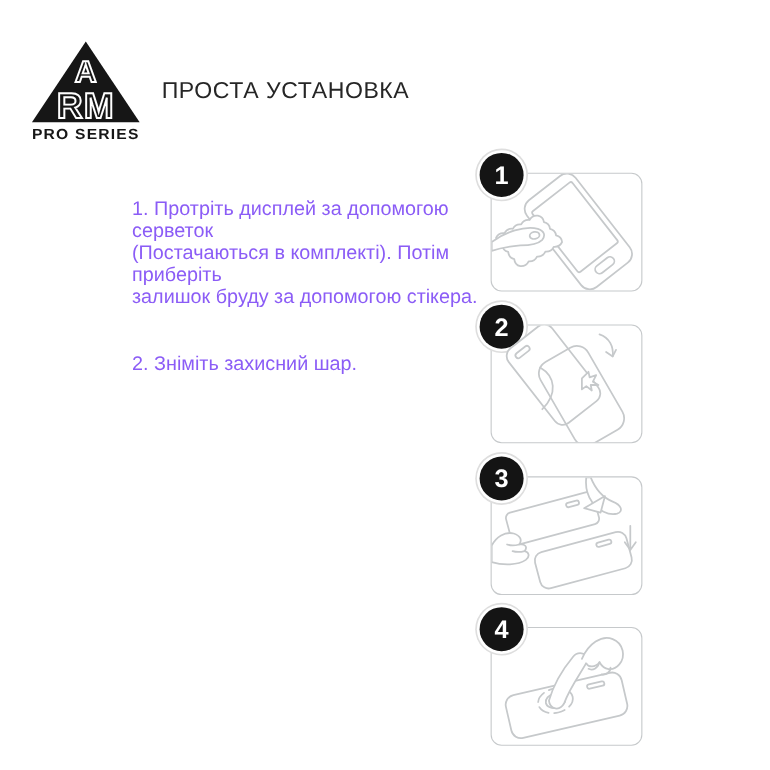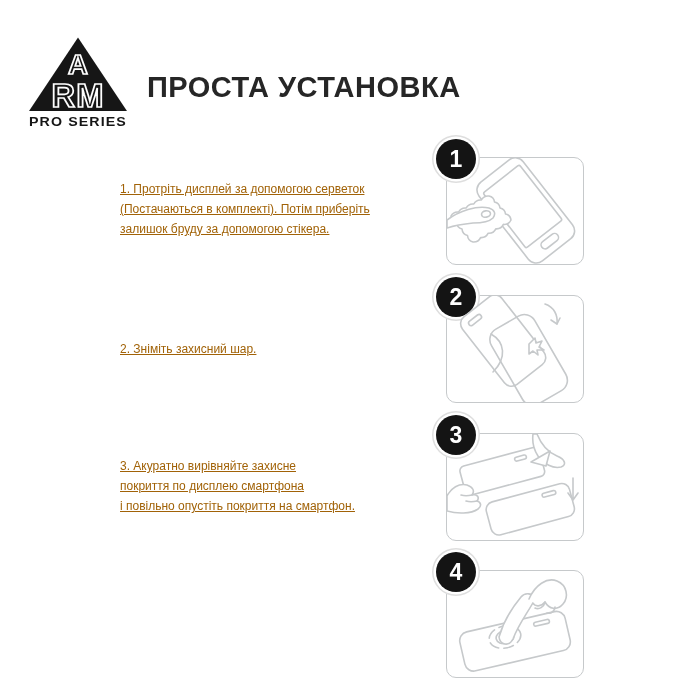--- a/index.html
+++ b/index.html
@@ -10,29 +10,29 @@
   
   .logo { position:absolute; left:27px; top:35px; width:102px; height:95px; }
   .logo svg { width:100%; height:100%; }
   .logo text { font-family:"Liberation Sans", sans-serif; font-weight:800; }
   .logo-a  { font-size:27px; fill:#161616; stroke:#fff; stroke-width:1.7px; text-anchor:middle; }
   .logo-rm { font-size:32px; fill:#161616; stroke:#fff; stroke-width:1.7px; text-anchor:middle; letter-spacing:1px; }
   .logo-series { font-size:13px; fill:#161616; text-anchor:middle; letter-spacing:1px; }
   
   .title {
     position:absolute; left:147px; top:71px; margin:0;
-    font-size:29px; font-weight:700; letter-spacing:0.5px; color:#262626;
+    font-size:21px; font-weight:400; letter-spacing:0.5px; color:#262626;
   }
   
   .step-text {
     position:absolute; left:120px; width:340px;
-    font-size:12px; line-height:20px; color:#a16207; white-space:pre-line;text-decoration:underline;
+    font-size:18px; line-height:20px; color:#8b5cf6; white-space:pre-line;
   }
   .step-text.s1 { top:179px; }
-  .step-text.s2 { top:339px; }
+  .step-text.s2 { top:320px; }
   .step-text.s3 { top:456px; }
   .step-text.s4 { top:596px; }
   
   .step-box {
     position:absolute; left:446px; width:138px; height:108px;
     border:1.5px solid #c6c9cb; border-radius:10px; background:#fff;
     box-sizing:border-box;
   }
   .step-box.b1 { top:157px; }
   .step-box.b2 { top:295px; }
@@ -61,23 +61,20 @@
       <text class="logo-series" x="50" y="89" textLength="96" lengthAdjust="spacingAndGlyphs">PRO SERIES</text>
     </svg>
   </div>
 
   <h1 class="title">ПРОСТА УСТАНОВКА</h1>
 
   <div class="step-text s1">1. Протріть дисплей за допомогою серветок
 (Постачаються в комплекті). Потім приберіть
 залишок бруду за допомогою стікера.</div>
   <div class="step-text s2">2. Зніміть захисний шар.</div>
-  <div class="step-text s3">3. Акуратно вирівняйте захисне
-покриття по дисплею смартфона
-і повільно опустіть покриття на смартфон.</div>
 
   <div class="step-box b1">
     <div class="badge">1</div>
     <svg class="art" viewBox="0 0 136 106">
       <g transform="rotate(-38 80 54)">
         <rect x="52" y="2" width="56" height="100" rx="10" fill="#fff"></rect>
         <rect x="57" y="12" width="46" height="70" rx="2"></rect>
         <rect x="70" y="87" width="20" height="8" rx="4"></rect>
       </g>
       <g>

